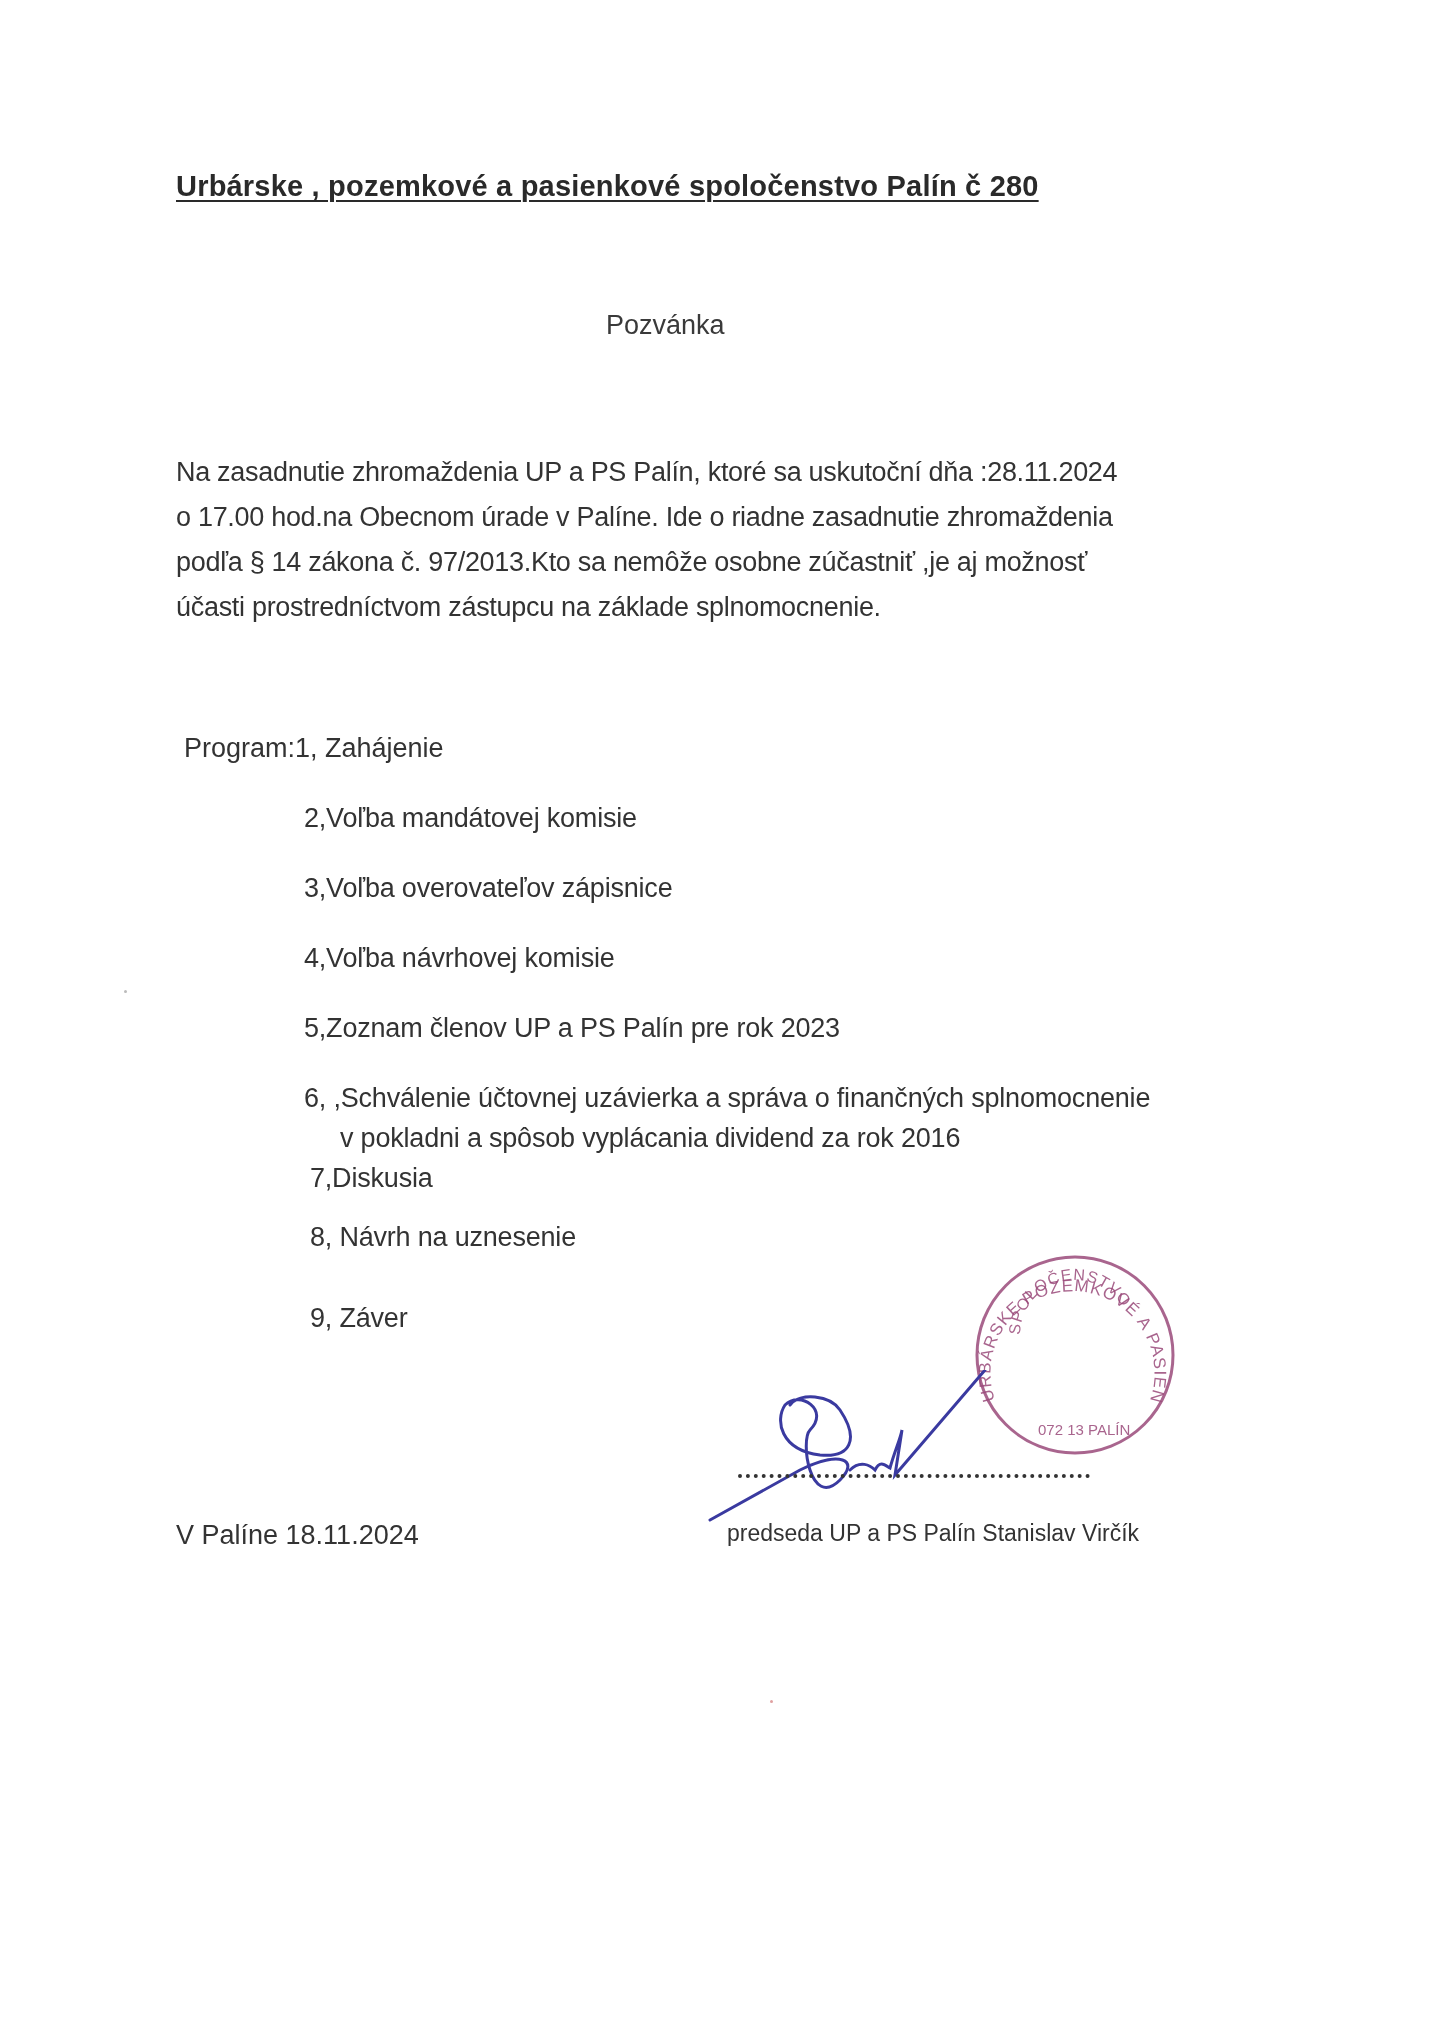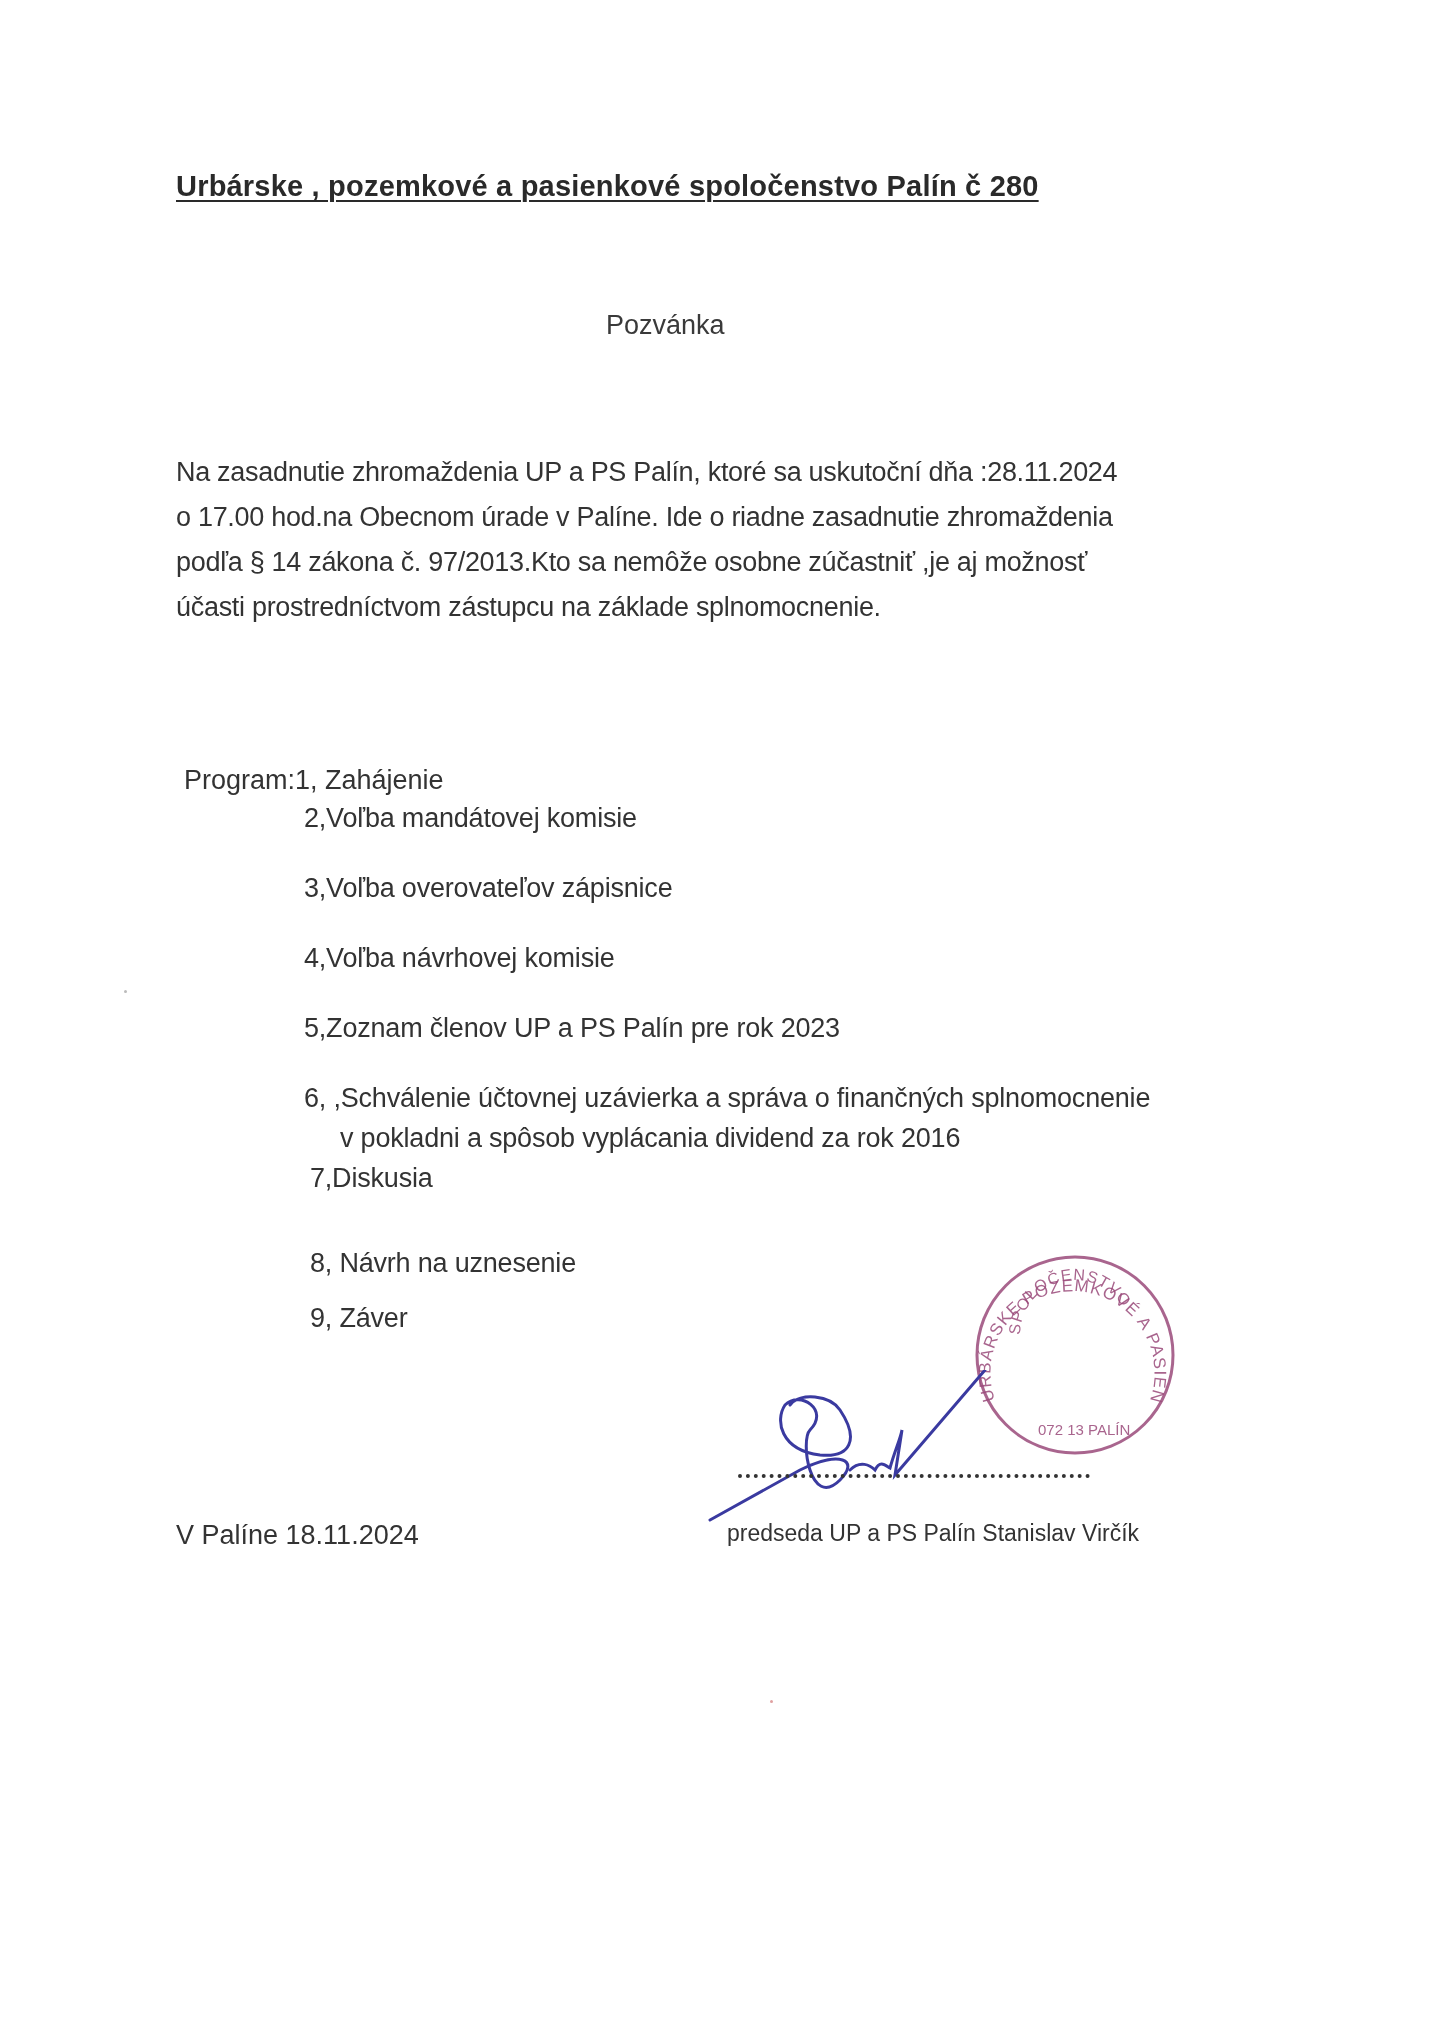--- a/index.html
+++ b/index.html
@@ -18,21 +18,21 @@
       position: absolute; left: 606px; top: 310px;
       font-size: 27px; color: #3a3a3a;
     }
     .para {
       position: absolute; left: 176px; top: 450px; width: 1110px;
       font-size: 27px; line-height: 45px; color: #333333;
     }
     .para div { white-space: nowrap; letter-spacing: -0.3px; }
     .prog-head {
       position: absolute; left: 184px; top: 733px;
-      font-size: 27px; color: #333333; margin-top: 32px;
+      font-size: 27px; color: #333333;
     }
     .item {
       position: absolute; font-size: 27px; color: #333333; white-space: nowrap;
       letter-spacing: -0.2px;
     }
     .footer-left { position: absolute; left: 176px; top: 1520px; font-size: 27px; color: #333; }
     .footer-right { position: absolute; left: 727px; top: 1520px; font-size: 23px; color: #333; }
     .dots {
       position: absolute; left: 738px; top: 1474px; width: 352px;
       border-bottom: 4px dotted #333; height: 0;
@@ -60,21 +60,21 @@
 
 <div class="prog-head">Program:1, Zahájenie</div>
 
 <div class="item" style="left:304px; top:803px;">2,Voľba mandátovej komisie</div>
 <div class="item" style="left:304px; top:873px;">3,Voľba overovateľov zápisnice</div>
 <div class="item" style="left:304px; top:943px;">4,Voľba návrhovej komisie</div>
 <div class="item" style="left:304px; top:1013px;">5,Zoznam členov UP a PS Palín pre rok 2023</div>
 <div class="item" style="left:304px; top:1083px;">6, ,Schválenie účtovnej uzávierka a správa o finančných splnomocnenie</div>
 <div class="item" style="left:340px; top:1123px;">v pokladni  a spôsob vyplácania dividend za rok 2016</div>
 <div class="item" style="left:310px; top:1163px;">7,Diskusia</div>
-<div class="item" style="left:310px; top:1248px;text-align:center;">8, Návrh na uznesenie</div>
+<div class="item" style="left:310px; top:1222px;text-align:center;">8, Návrh na uznesenie</div>
 <div class="item" style="left:310px; top:1303px;">9, Záver</div>
 
 <svg class="stamp" viewBox="0 0 230 210">
   <defs>
     <path id="stampArc" d="M 35 150 A 82 82 0 1 1 190 150" fill="none"></path>
     <path id="stampInner" d="M 60 85 A 55 55 0 0 1 170 85" fill="none"></path>
     <path id="stampBottom" d="M 60 160 A 82 82 0 0 0 170 160" fill="none"></path>
   </defs>
   <circle cx="115" cy="105" r="98" fill="none" stroke="#9a4a7a" stroke-width="3" opacity="0.85"></circle>
   <text font-family="Liberation Sans, sans-serif" font-size="17" fill="#9a4a7a" opacity="0.85" letter-spacing="1">

